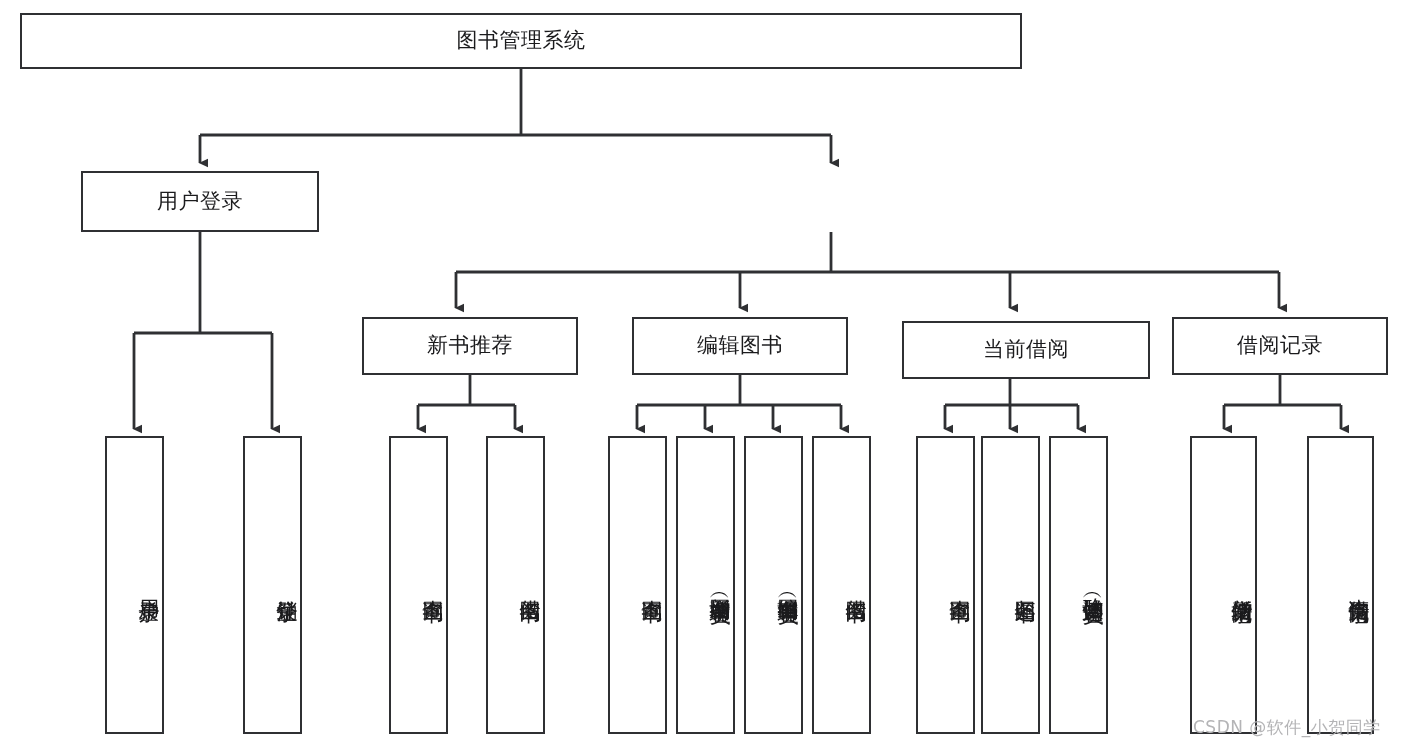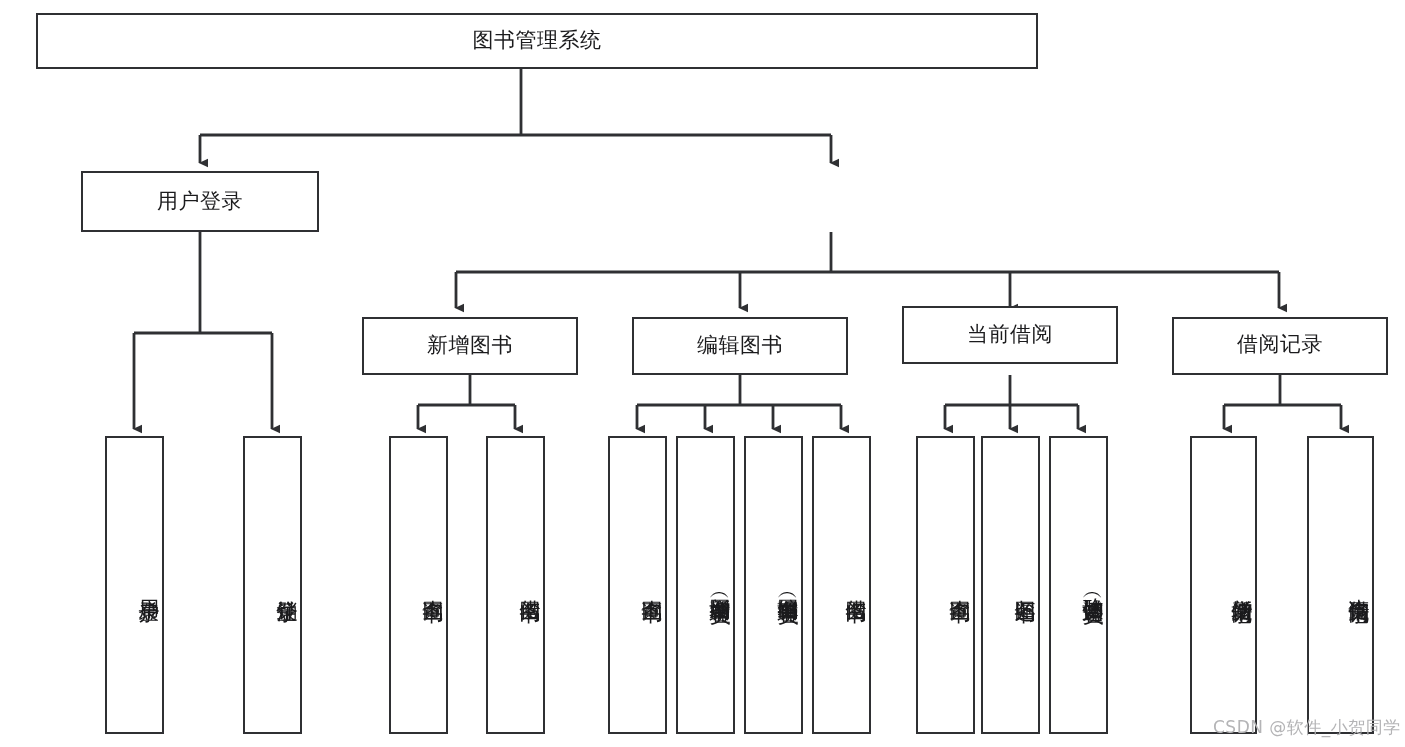--- a/index.html
+++ b/index.html
@@ -115,38 +115,38 @@
       <path d="M1010,405 L1010,429" marker-end="url(#arrow)"></path>
       <path d="M1078,405 L1078,429" marker-end="url(#arrow)"></path>
 
       <path d="M1280,375 L1280,405"></path>
       <path d="M1224,405 L1341,405"></path>
       <path d="M1224,405 L1224,429" marker-end="url(#arrow)"></path>
       <path d="M1341,405 L1341,429" marker-end="url(#arrow)"></path>
     </g>
   </svg>
 
-  <div class="node horiz" style="left:20px; top:13px; width:1002px; height:56px;margin-left:16px;">
+  <div class="node horiz" style="left:20px; top:13px; width:1002px; height:56px;">
     <span>图书管理系统</span>
   </div>
 
   <div class="node horiz" style="left:81px; top:171px; width:238px; height:61px;">
     <span>用户登录</span>
   </div>
 
   <div class="node horiz" style="left:362px; top:317px; width:216px; height:58px;">
-    <span>新增图书</span>
+    <span>新书推荐</span>
   </div>
   <div class="node horiz" style="left:632px; top:317px; width:216px; height:58px;">
     <span>编辑图书</span>
   </div>
-  <div class="node horiz" style="left:902px; top:306px; width:216px; height:58px;">
+  <div class="node horiz" style="left:902px; top:321px; width:248px; height:58px;">
     <span>当前借阅</span>
   </div>
-  <div class="node horiz" style="left:1172px; top:317px; width:216px; height:58px;font-family:Liberation Mono, monospace;">
+  <div class="node horiz" style="left:1172px; top:317px; width:216px; height:58px;">
     <span>借阅记录</span>
   </div>
 
   <div class="node vert" style="left:105px; top:436px; width:59px; height:298px;">
     <span class="vtext">用户登录</span>
   </div>
   <div class="node vert" style="left:243px; top:436px; width:59px; height:298px;">
     <span class="vtext">注销登录</span>
   </div>
 
@@ -180,17 +180,17 @@
     <span class="vtext">确认归还（管理员）</span>
   </div>
 
   <div class="node vert" style="left:1190px; top:436px; width:67px; height:298px;">
     <span class="vtext">新增借阅记录</span>
   </div>
   <div class="node vert" style="left:1307px; top:436px; width:67px; height:298px;">
     <span class="vtext">查询借阅记录</span>
   </div>
 
-  <div class="watermark" style="left:1193px; top:716px;padding-left:20px;">
+  <div class="watermark" style="left:1193px; top:716px;">
     <span>CSDN @软件_小贺同学</span>
   </div>
 
 </div>
 
 </body></html>

